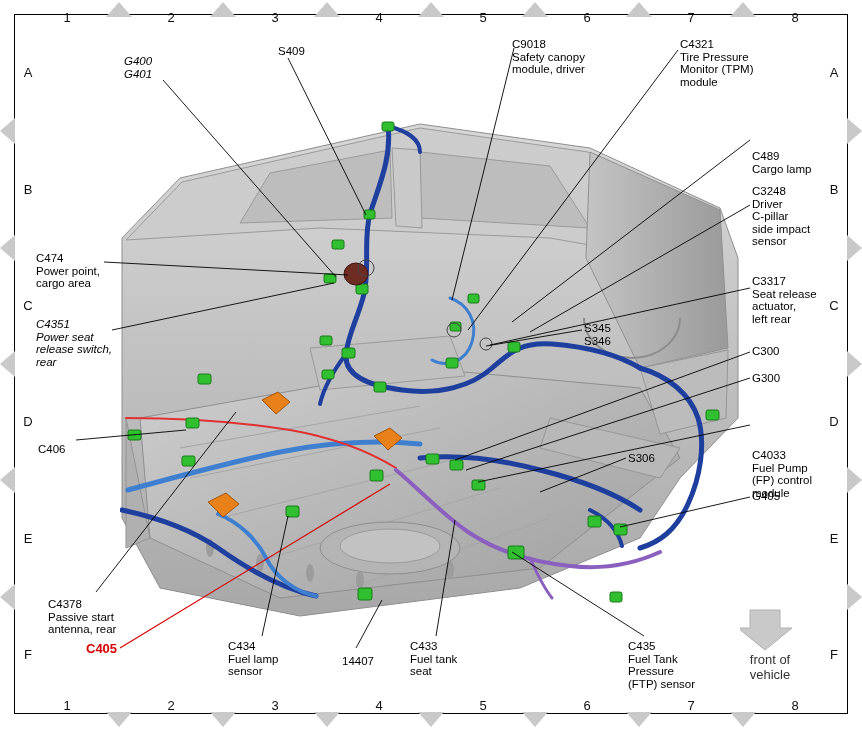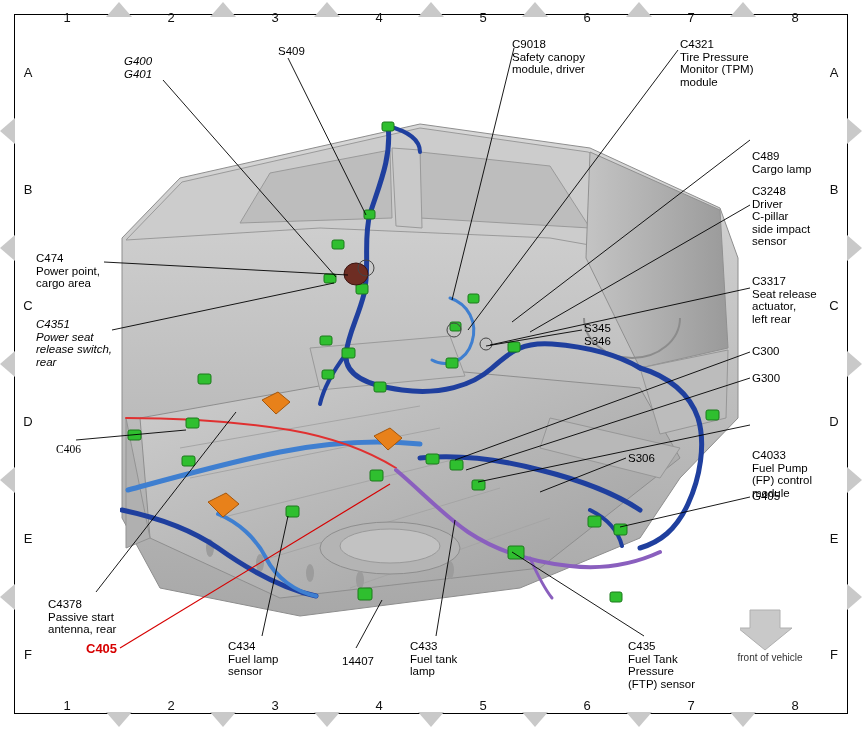--- a/index.html
+++ b/index.html
@@ -11,21 +11,21 @@
   .chev{position:absolute;width:0;height:0;}
   
   .chev-top{border-left:13px solid transparent;border-right:13px solid transparent;border-top:15px solid #c9c9c9;}
   .chev-bottom{border-left:13px solid transparent;border-right:13px solid transparent;border-bottom:15px solid #c9c9c9;}
   .chev-left{border-top:13px solid transparent;border-bottom:13px solid transparent;border-left:15px solid #c9c9c9;}
   .chev-right{border-top:13px solid transparent;border-bottom:13px solid transparent;border-right:15px solid #c9c9c9;}
   .label{position:absolute;font-size:11.5px;line-height:12.6px;color:#000;white-space:pre-line;}
   .label.red{color:#d60000;font-weight:bold;font-size:13px;}
   .imgwrap{position:absolute;left:120px;top:118px;width:620px;height:500px;overflow:hidden;}
   svg{display:block;}
-  .foot{position:absolute;font-size:10px;color:#333;text-align:center;width:70px;}
+  .foot{position:absolute;font-size:13px;color:#333;text-align:center;width:70px;}
 </style>
 </head>
 <body>
 
 <div id="root">
 
   <div class="frame"></div>
 
   <div id="grid-layer">
       <div class="gridnum" style="left: 57px; top: 10px;">1</div>
@@ -269,33 +269,33 @@
 left rear</div>
       <div class="label" style="left: 584px; top: 322px;">S345
 S346</div>
       <div class="label" style="left: 752px; top: 345px;">C300</div>
       <div class="label" style="left: 752px; top: 372px;">G300</div>
       <div class="label" style="left: 752px; top: 413px; margin-top: 36px;">C4033
 Fuel Pump
 (FP) control
 module</div>
       <div class="label" style="left: 628px; top: 452px;">S306</div>
-      <div class="label" style="left: 56px; top: 443px; font-family: Liberation Serif, serif;">C406</div>
+      <div class="label" style="left: 38px; top: 443px;">C406</div>
       <div class="label" style="left: 752px; top: 490px;">G405</div>
       <div class="label" style="left: 48px; top: 598px;">C4378
 Passive start
 antenna, rear</div>
       <div class="label red" style="left: 86px; top: 643px;">C405</div>
       <div class="label" style="left: 228px; top: 640px;">C434
 Fuel lamp
 sensor</div>
       <div class="label" style="left: 342px; top: 655px;">14407</div>
       <div class="label" style="left: 410px; top: 640px;">C433
 Fuel tank
-lamp</div>
+seat</div>
       <div class="label" style="left: 628px; top: 640px;">C435
 Fuel Tank
 Pressure
 (FTP) sensor</div>
     </div>
 
   <svg style="position:absolute;left:740px;top:608px;width:58px;height:44px">
     <polygon points="10,2 40,2 40,20 52,20 25,42 -2,20 10,20" fill="#c9c9c9" stroke="#b0b0b0"></polygon>
   </svg>
   <div class="foot" style="left:735px;top:652px;">front of vehicle</div>

